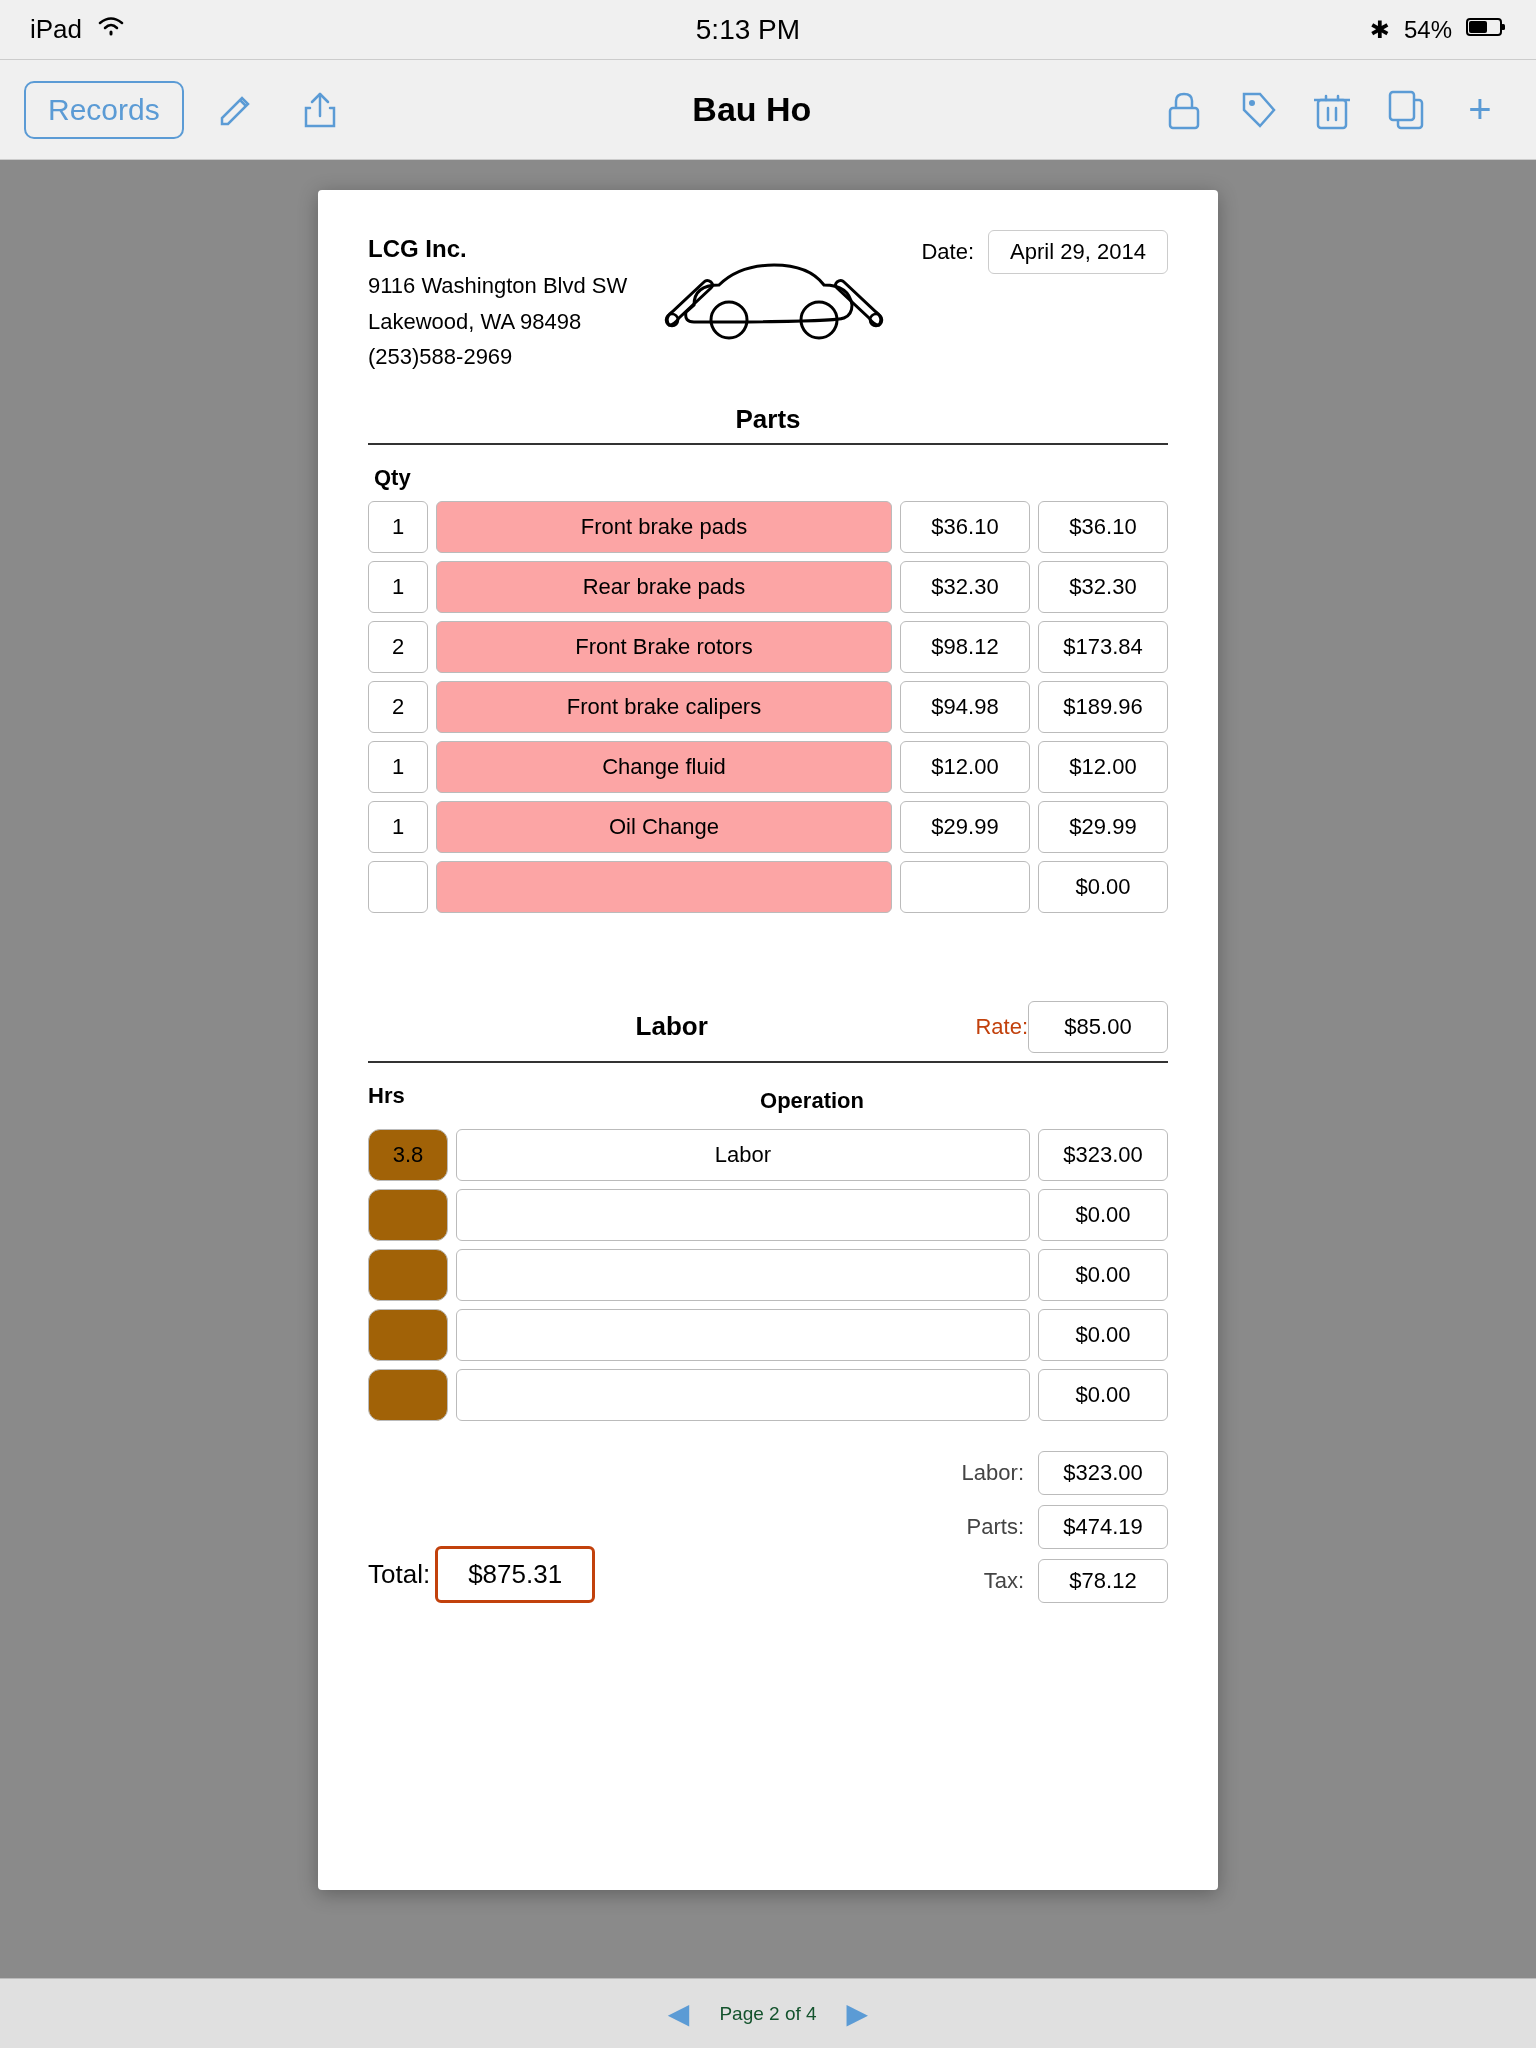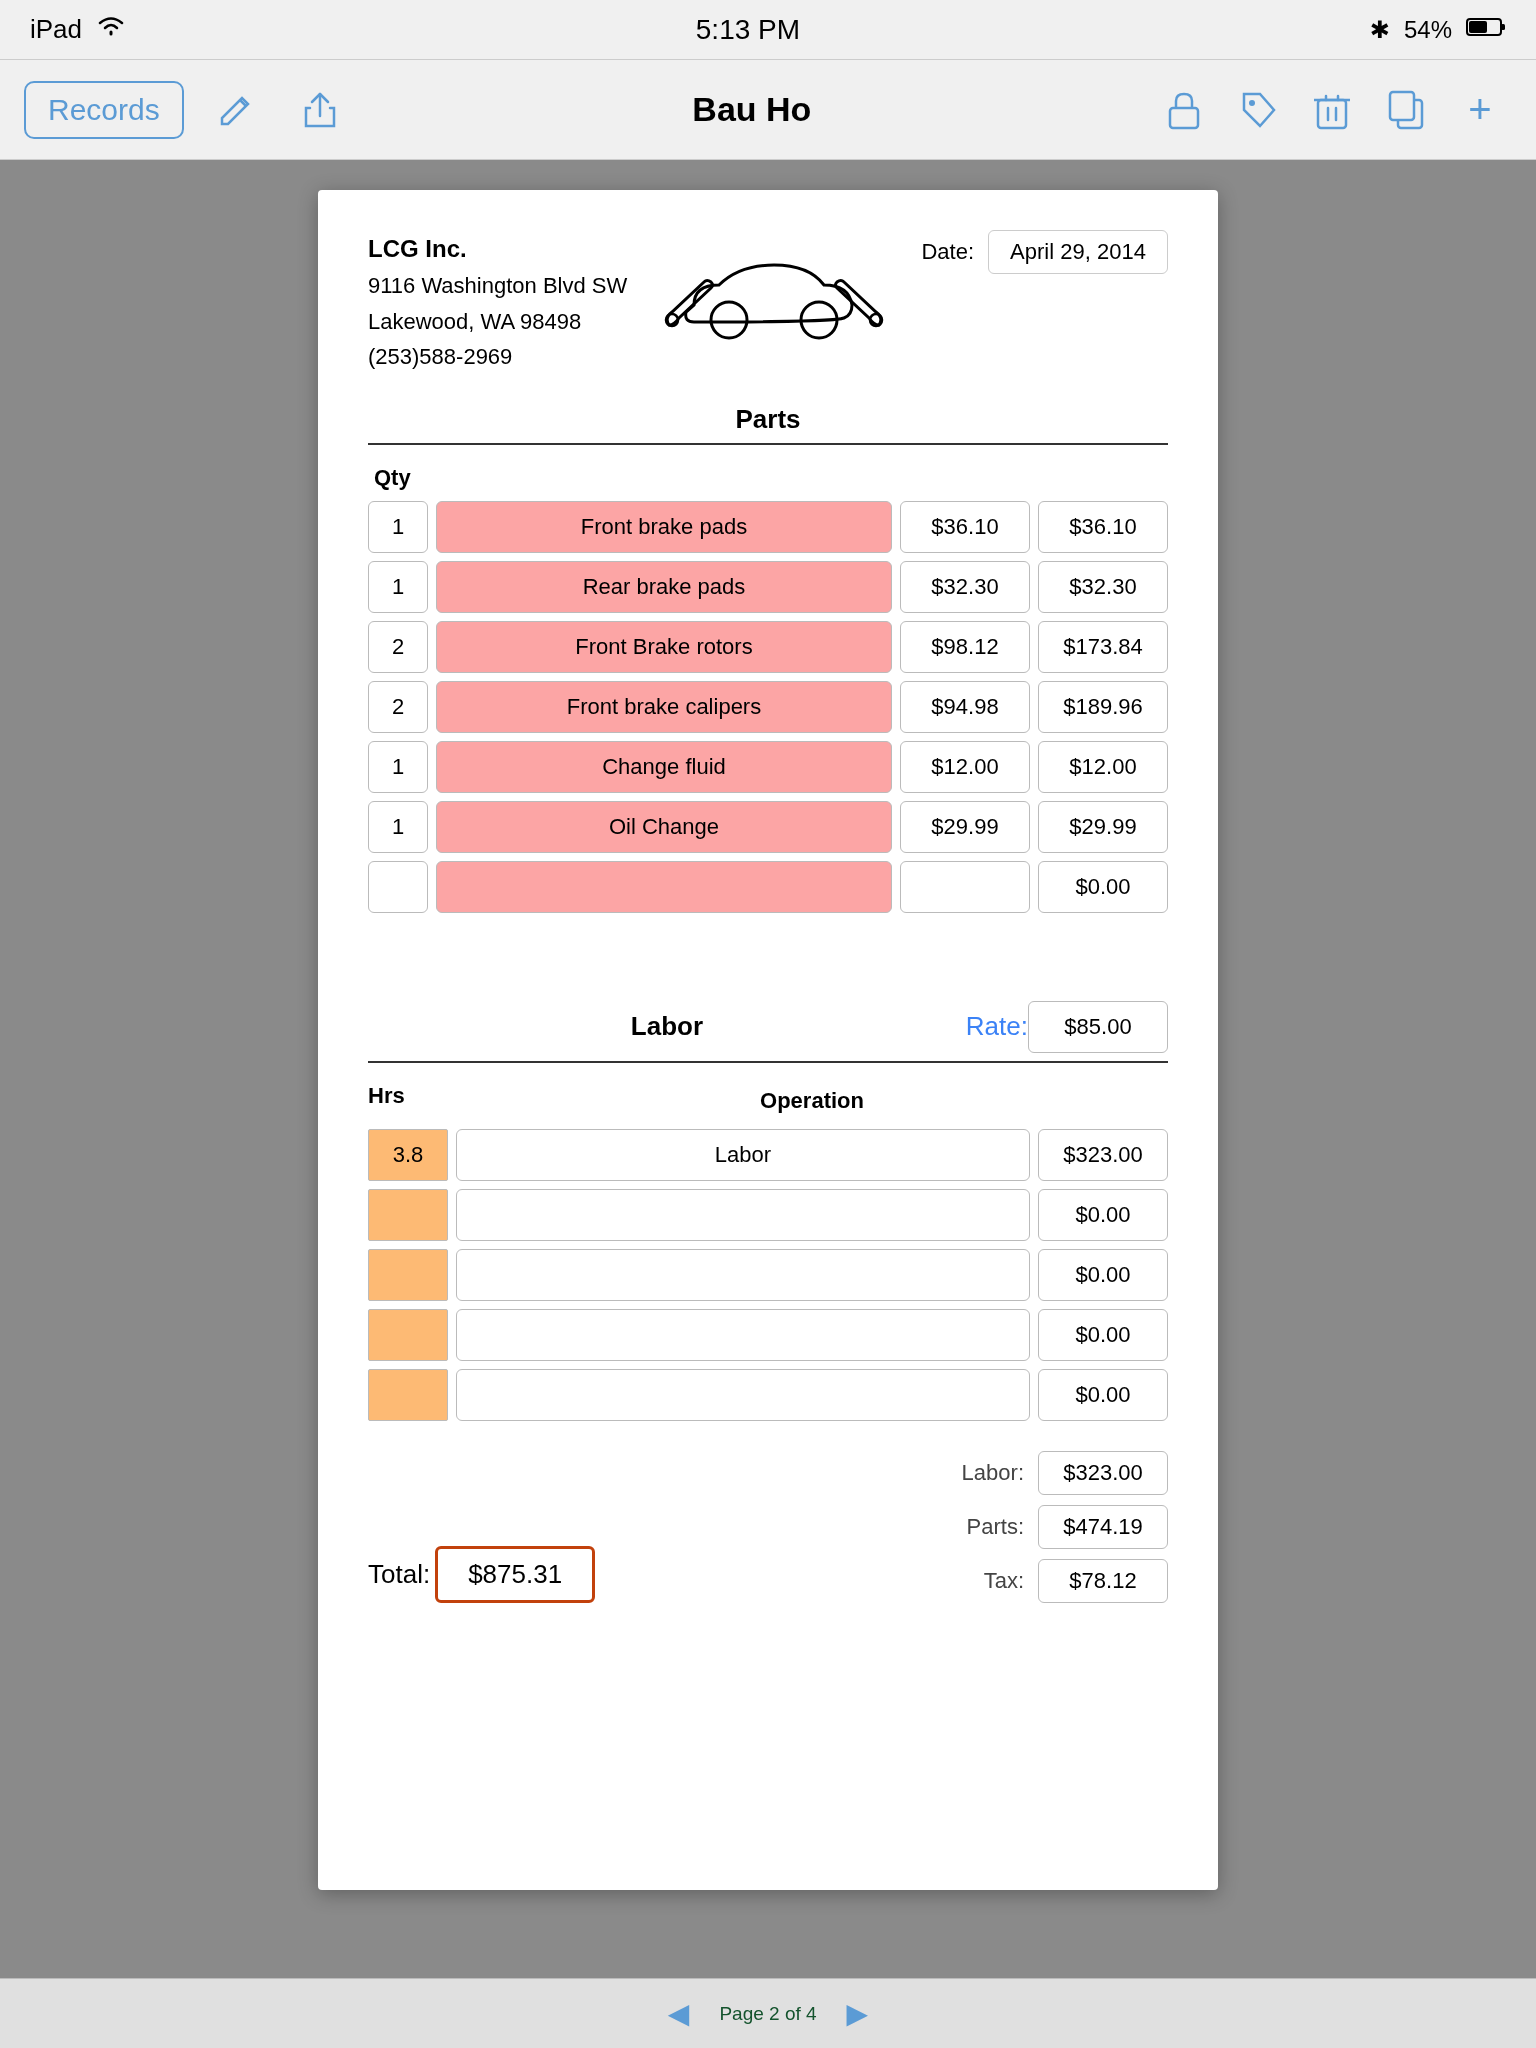--- a/index.html
+++ b/index.html
@@ -246,22 +246,22 @@
       justify-content: space-between;
       margin-bottom: 8px;
     }
     .labor-section-title {
       font-size: 26px;
       font-weight: 600;
       text-align: center;
       flex: 1;
     }
     .rate-label {
-      font-size: 26px;
-      color: #3b82f6;
+      font-size: 22px;
+      color: #c2410c;
     }
     .rate-box {
       width: 140px;
       height: 52px;
       border: 1px solid #bbb;
       border-radius: 6px;
       display: flex;
       align-items: center;
       justify-content: center;
       font-size: 22px;
@@ -292,26 +292,26 @@
     .labor-row {
       display: flex;
       align-items: center;
       margin-bottom: 8px;
       gap: 8px;
     }
     .cell-hrs {
       width: 80px;
       height: 52px;
       border: 1px solid #bbb;
-      border-radius: 2px;
-      display: flex;
-      align-items: center;
-      justify-content: center;
-      font-size: 22px;
-      background: #fdba74;
+      border-radius: 12px;
+      display: flex;
+      align-items: center;
+      justify-content: center;
+      font-size: 22px;
+      background: #a16207;
     }
     .cell-op {
       flex: 1;
       height: 52px;
       border: 1px solid #bbb;
       border-radius: 6px;
       display: flex;
       align-items: center;
       justify-content: center;
       font-size: 22px;

